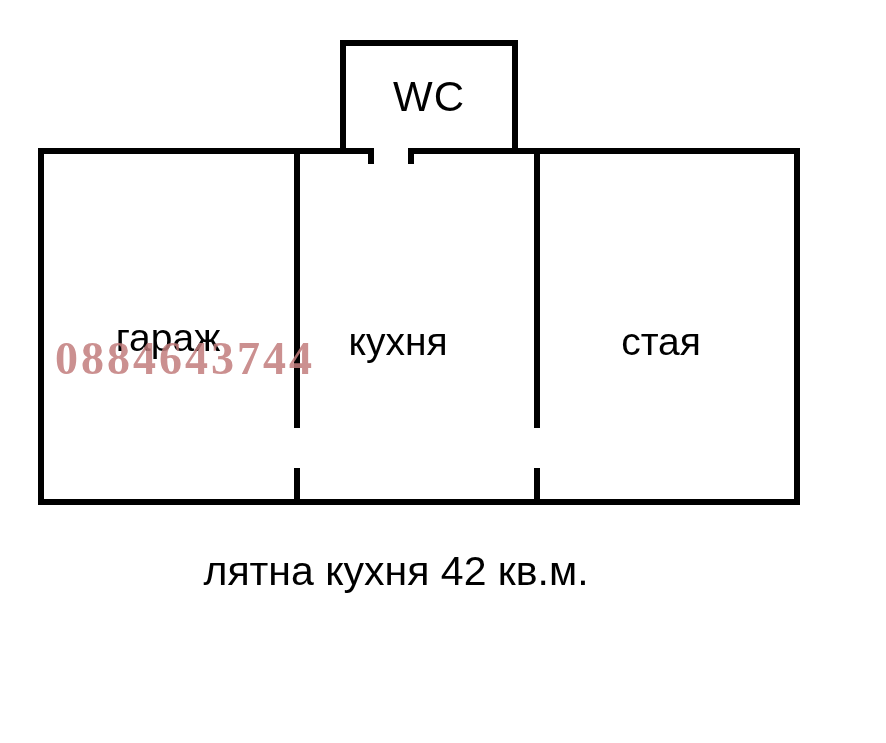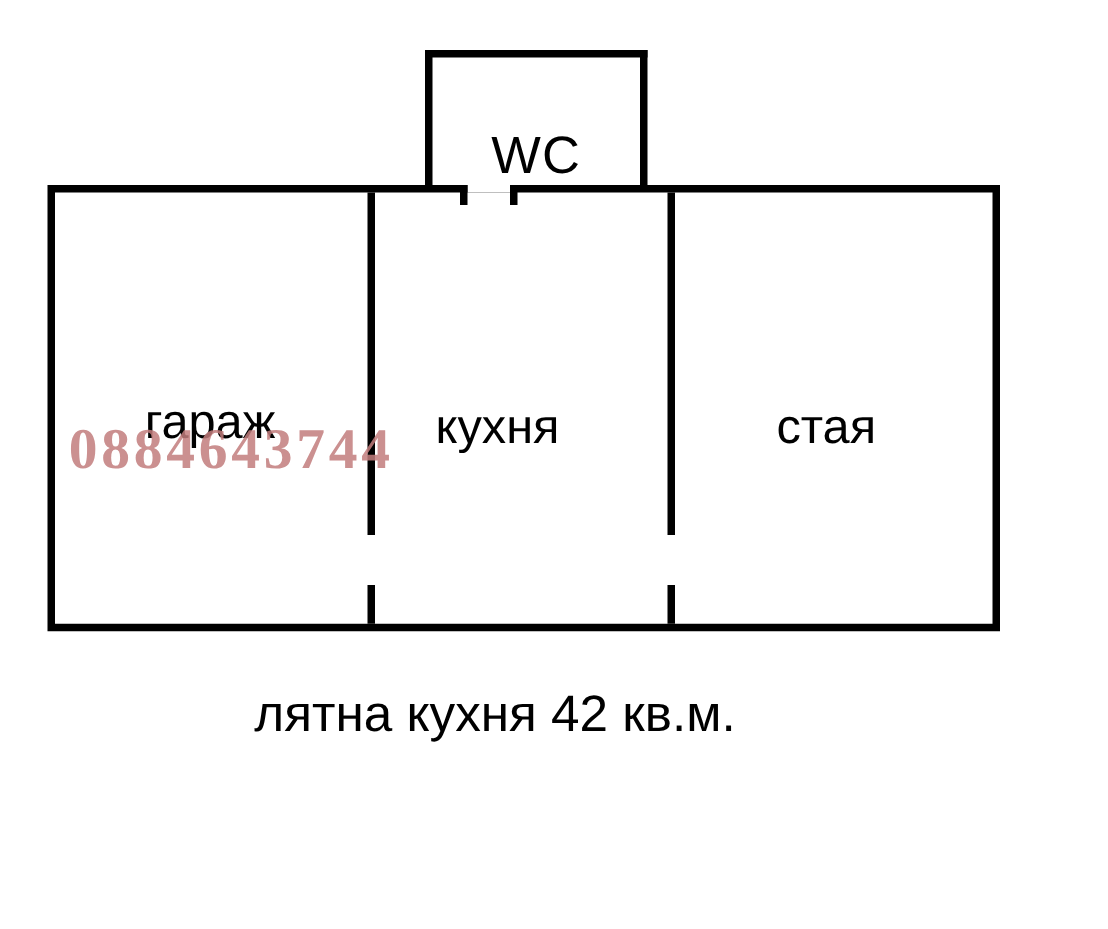--- a/index.html
+++ b/index.html
@@ -34,21 +34,21 @@
     position: absolute;
     left: 340px;
     top: 40px;
     width: 178px;
     height: 108px;
     border: 6px solid #000000;
     border-bottom: none;
     box-sizing: border-box;
     background: #ffffff;
     display: flex;
-    align-items: flex-end;
+    align-items: center;
     justify-content: center;
   }
   .wc-label {
     font-size: 42px;
     color: #000000;
     letter-spacing: 1px;
   }
   
   .door-gap-top {
     position: absolute;

